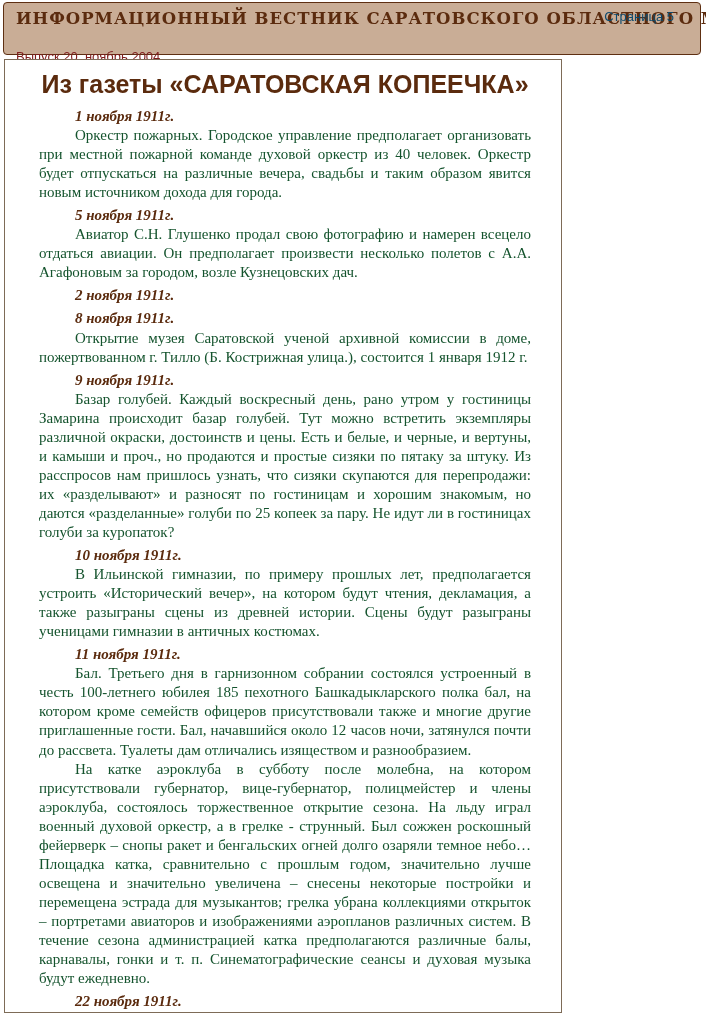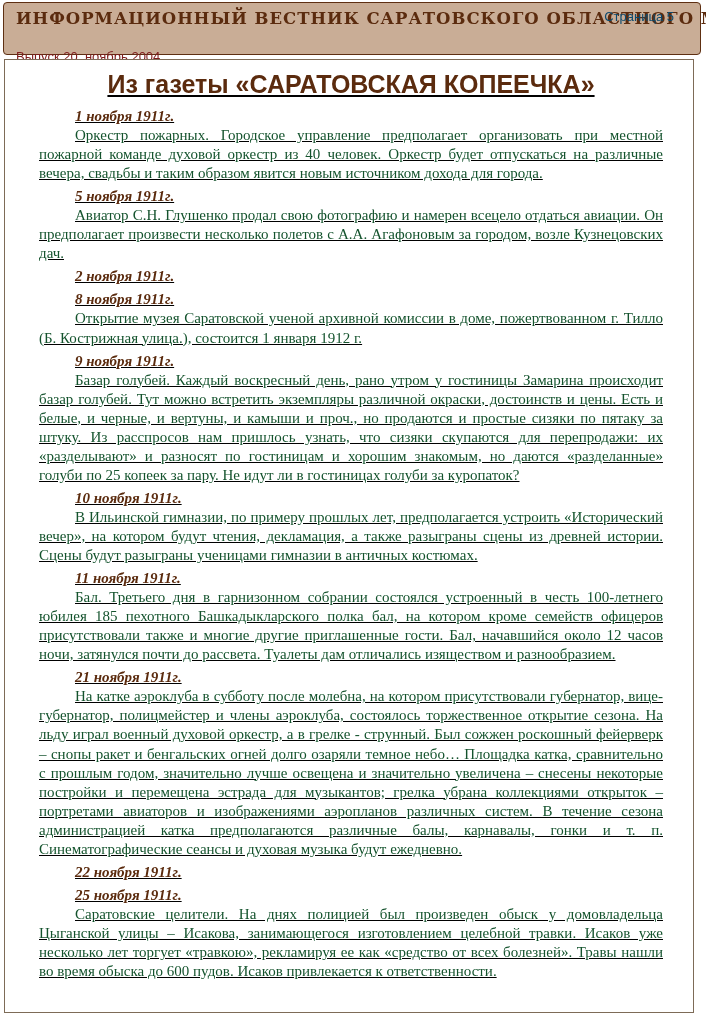--- a/index.html
+++ b/index.html
@@ -50,28 +50,27 @@
     margin-top: 20px;
     font-family: "Liberation Sans", sans-serif;
     font-size: 13px;
     color: #7f1d1d;
   }
   
   .content {
     position: absolute;
     left: 4px;
     top: 59px;
-    width: 690px;
+    width: 558px;
     height: 954px;
     box-sizing: border-box;
     border: 1px solid #7D6B57;
     background: #ffffff;
     padding: 6px 30px 10px 34px;
     overflow: hidden;
-    text-decoration: underline;
   }
   .article-title {
     margin: 4px 0 8px 0;
     text-align: center;
     font-family: "Liberation Sans", sans-serif;
     font-weight: bold;
     font-size: 25px;
     color: #5B2B0E;
   }
   .entry-date {
@@ -113,21 +112,20 @@
         <p class="entry-text">Авиатор С.Н. Глушенко продал свою фотографию и намерен всецело отдаться авиации. Он предполагает произвести несколько полетов с А.А. Агафоновым за городом, возле Кузнецовских дач.</p>
         <div class="entry-date">2 ноября 1911г.</div>
         <div class="entry-date">8 ноября 1911г.</div>
         <p class="entry-text">Открытие музея Саратовской ученой архивной комиссии в доме, пожертвованном г. Тилло (Б. Кострижная улица.), состоится 1 января 1912 г.</p>
         <div class="entry-date">9 ноября 1911г.</div>
         <p class="entry-text">Базар голубей. Каждый воскресный день, рано утром у гостиницы Замарина происходит базар голубей. Тут можно встретить экземпляры различной окраски, достоинств и цены. Есть и белые, и черные, и вертуны, и камыши и проч., но продаются и простые сизяки по пятаку за штуку. Из расспросов нам пришлось узнать, что сизяки скупаются для перепродажи: их «разделывают» и разносят по гостиницам и хорошим знакомым, но даются «разделанные» голуби по 25 копеек за пару. Не идут ли в гостиницах голуби за куропаток?</p>
         <div class="entry-date">10 ноября 1911г.</div>
         <p class="entry-text">В Ильинской гимназии, по примеру прошлых лет, предполагается устроить «Исторический вечер», на котором будут чтения, декламация, а также разыграны сцены из древней истории. Сцены будут разыграны ученицами гимназии в античных костюмах.</p>
         <div class="entry-date">11 ноября 1911г.</div>
         <p class="entry-text">Бал. Третьего дня в гарнизонном собрании состоялся устроенный в честь 100-летнего юбилея 185 пехотного Башкадыкларского полка бал, на котором кроме семейств офицеров присутствовали также и многие другие приглашенные гости. Бал, начавшийся около 12 часов ночи, затянулся почти до рассвета. Туалеты дам отличались изяществом и разнообразием.</p>
-        <div class="entry-date">21 ноября 1911г.</div>
         <p class="entry-text">На катке аэроклуба в субботу после молебна, на котором присутствовали губернатор, вице-губернатор, полицмейстер и члены аэроклуба, состоялось торжественное открытие сезона. На льду играл военный духовой оркестр, а в грелке - струнный. Был сожжен роскошный фейерверк – снопы ракет и бенгальских огней долго озаряли темное небо… Площадка катка, сравнительно с прошлым годом, значительно лучше освещена и значительно увеличена – снесены некоторые постройки и перемещена эстрада для музыкантов; грелка убрана коллекциями открыток – портретами авиаторов и изображениями аэропланов различных систем. В течение сезона администрацией катка предполагаются различные балы, карнавалы, гонки и т. п. Синематографические сеансы и духовая музыка будут ежедневно.</p>
         <div class="entry-date">22 ноября 1911г.</div>
         <div class="entry-date">25 ноября 1911г.</div>
         <p class="entry-text">Саратовские целители. На днях полицией был произведен обыск у домовладельца Цыганской улицы – Исакова, занимающегося изготовлением целебной травки. Исаков уже несколько лет торгует «травкою», рекламируя ее как «средство от всех болезней». Травы нашли во время обыска до 600 пудов. Исаков привлекается к ответственности.</p>
       </div>
 
   </main>
 
 </div>
 

